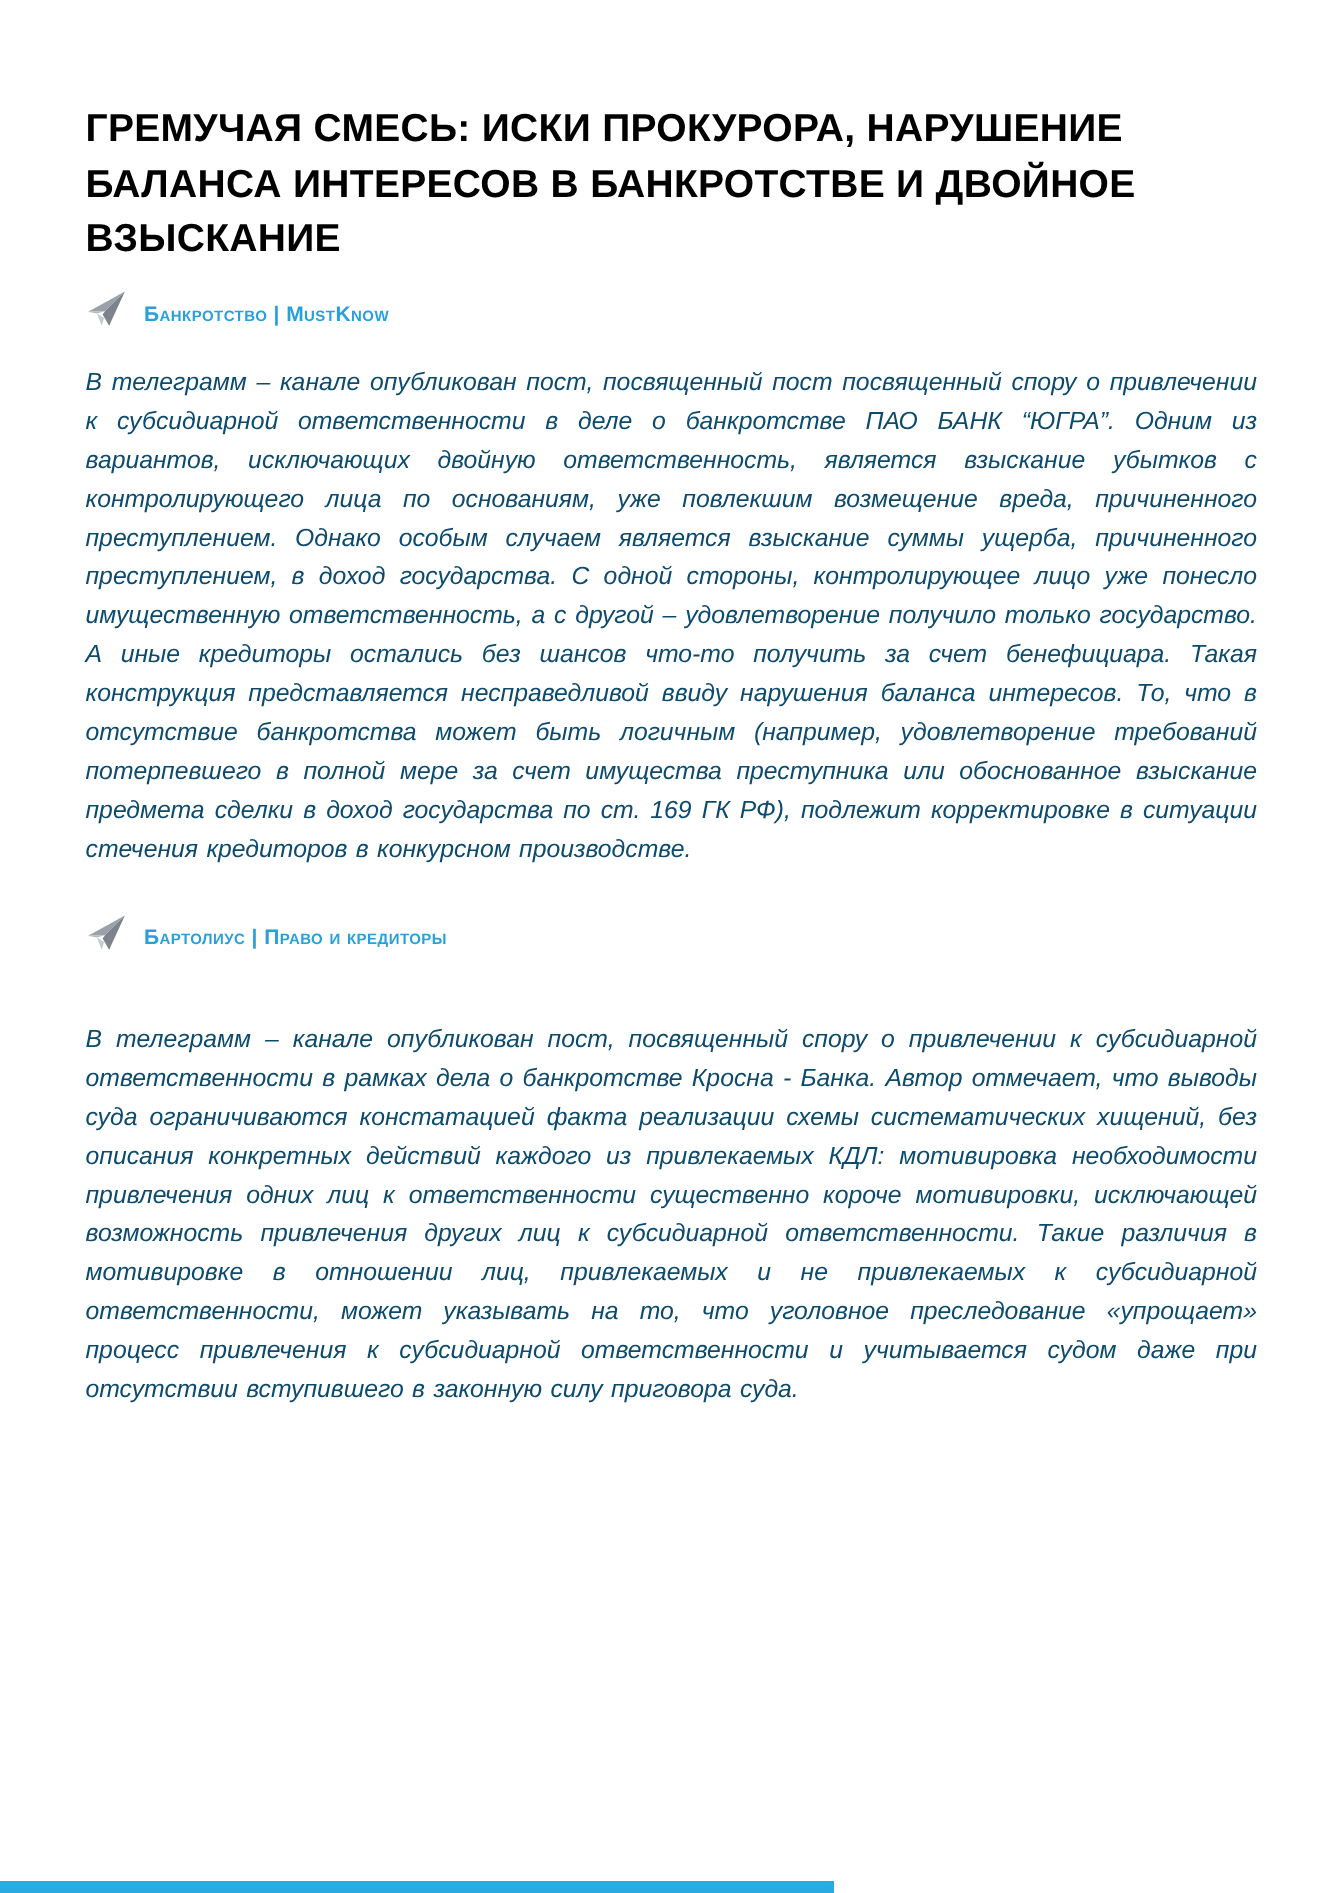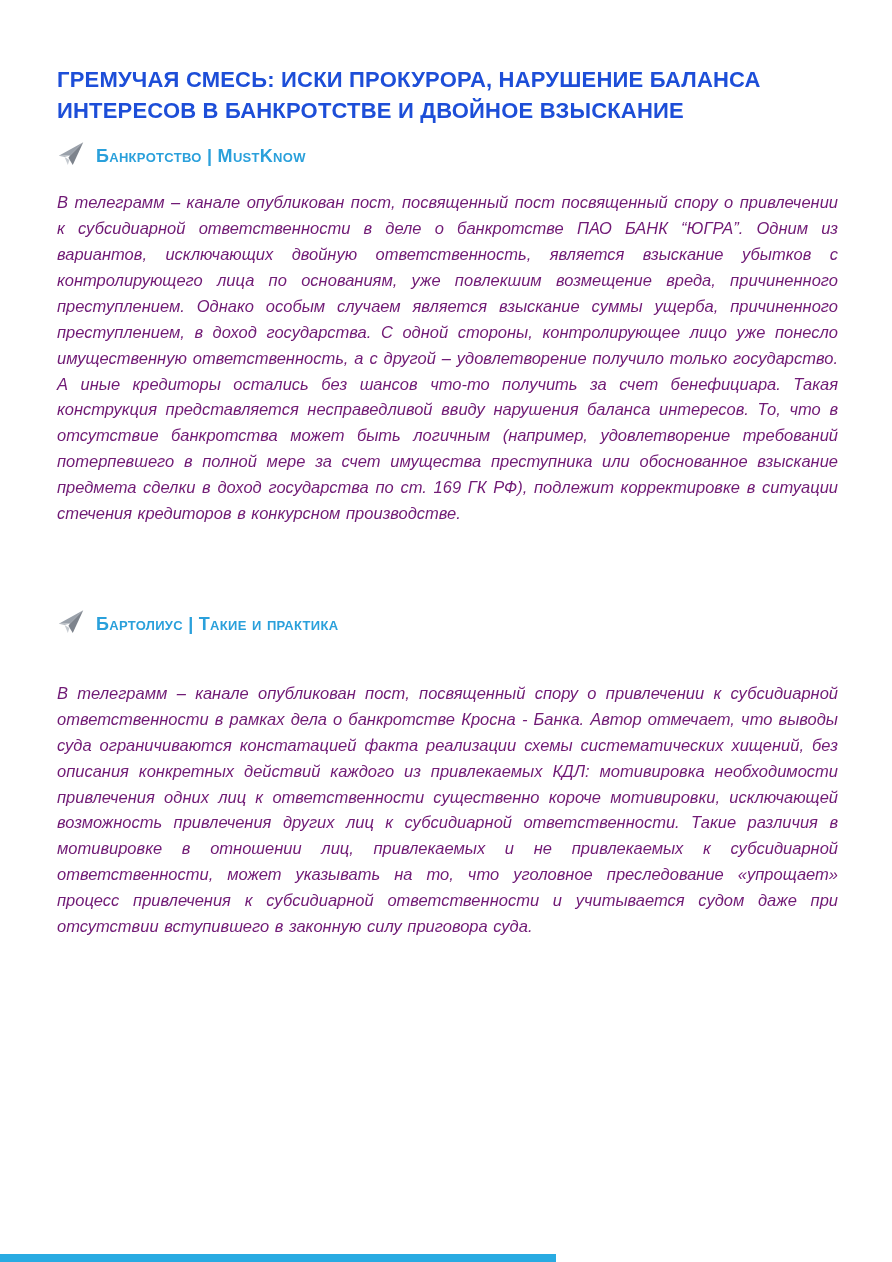--- a/index.html
+++ b/index.html
@@ -17,53 +17,53 @@
   }
   .article {
     position: absolute;
     left: 57px;
     width: 781px;
   }
   .article-1 { top: 50px; }
   .article-2 { top: 594px; }
   .article-title {
     font-weight: bold;
-    font-size: 22px;
+    font-size: 26px;
     line-height: 1.4;
-    color: #1d4ed8;
+    color: #000000;
     letter-spacing: 0.2px;
     text-transform: uppercase;
   }
   .source-row {
     display: flex;
     align-items: center;
     gap: 11px;
     margin-top: 15px;
     height: 30px;
   }
   .plane-icon {
     width: 28px;
     height: 28px;
     flex: 0 0 auto;
   }
   .source-label {
     font-weight: bold;
-    font-size: 18px;
+    font-size: 14px;
     font-variant: small-caps;
     letter-spacing: 0.3px;
     color: #2aa0db;
     text-decoration: none;
     cursor: pointer;
   }
   .article-body {
     font-style: italic;
     font-size: 16.5px;
     line-height: 1.57;
     text-align: justify;
-    color: #701a75;
+    color: #0c4a6e;
     word-spacing: 1px;
   }
   .article-1 .article-body { margin-top: 19px; }
   .article-2 .article-body { margin-top: 42px; }
   .footer-bar {
     position: absolute;
     left: 0;
     bottom: 0;
     width: 556px;
     height: 8px;
@@ -94,19 +94,19 @@
   <section class="article article-2">
     <div class="source-row">
       <span>
         <svg class="plane-icon" viewBox="0 0 24 24" aria-hidden="true">
           <polygon points="1.5,13.5 22.5,2 11.2,13.2" fill="#9aa1aa"></polygon>
           <polygon points="11.2,13.2 22.5,2 13.5,21.5 9.8,15.2" fill="#7d838c"></polygon>
           <polygon points="6.5,14.5 9.3,21.5 10.6,17.2" fill="#c6cbd1"></polygon>
           <polygon points="1.5,13.5 11.2,13.2 6.5,14.5" fill="#b4bac1"></polygon>
         </svg>
       </span>
-      <a class="source-label">Бартолиус | Такие и практика</a>
+      <a class="source-label">Бартолиус | Право и кредиторы</a>
     </div>
     <p class="article-body">В телеграмм – канале опубликован пост, посвященный спору о привлечении к субсидиарной ответственности в рамках дела о банкротстве Кросна - Банка. Автор отмечает, что выводы суда ограничиваются констатацией факта реализации схемы систематических хищений, без описания конкретных действий каждого из привлекаемых КДЛ: мотивировка необходимости привлечения одних лиц к ответственности существенно короче мотивировки, исключающей возможность привлечения других лиц к субсидиарной ответственности. Такие различия в мотивировке в отношении лиц, привлекаемых и не привлекаемых к субсидиарной ответственности, может указывать на то, что уголовное преследование «упрощает» процесс привлечения к субсидиарной ответственности и учитывается судом даже при отсутствии вступившего в законную силу приговора суда.</p>
   </section>
 
   <div class="footer-bar"></div>
 </div>
 
 </body></html>

